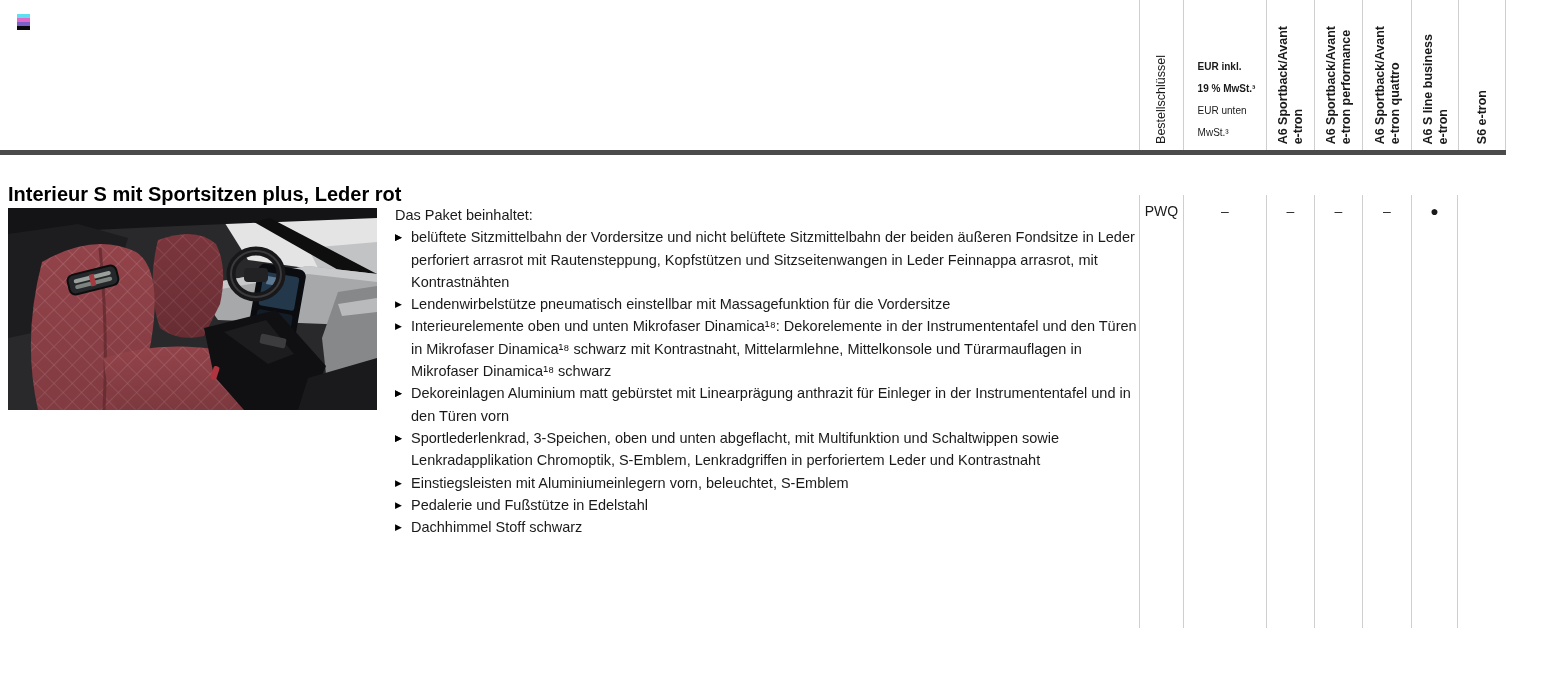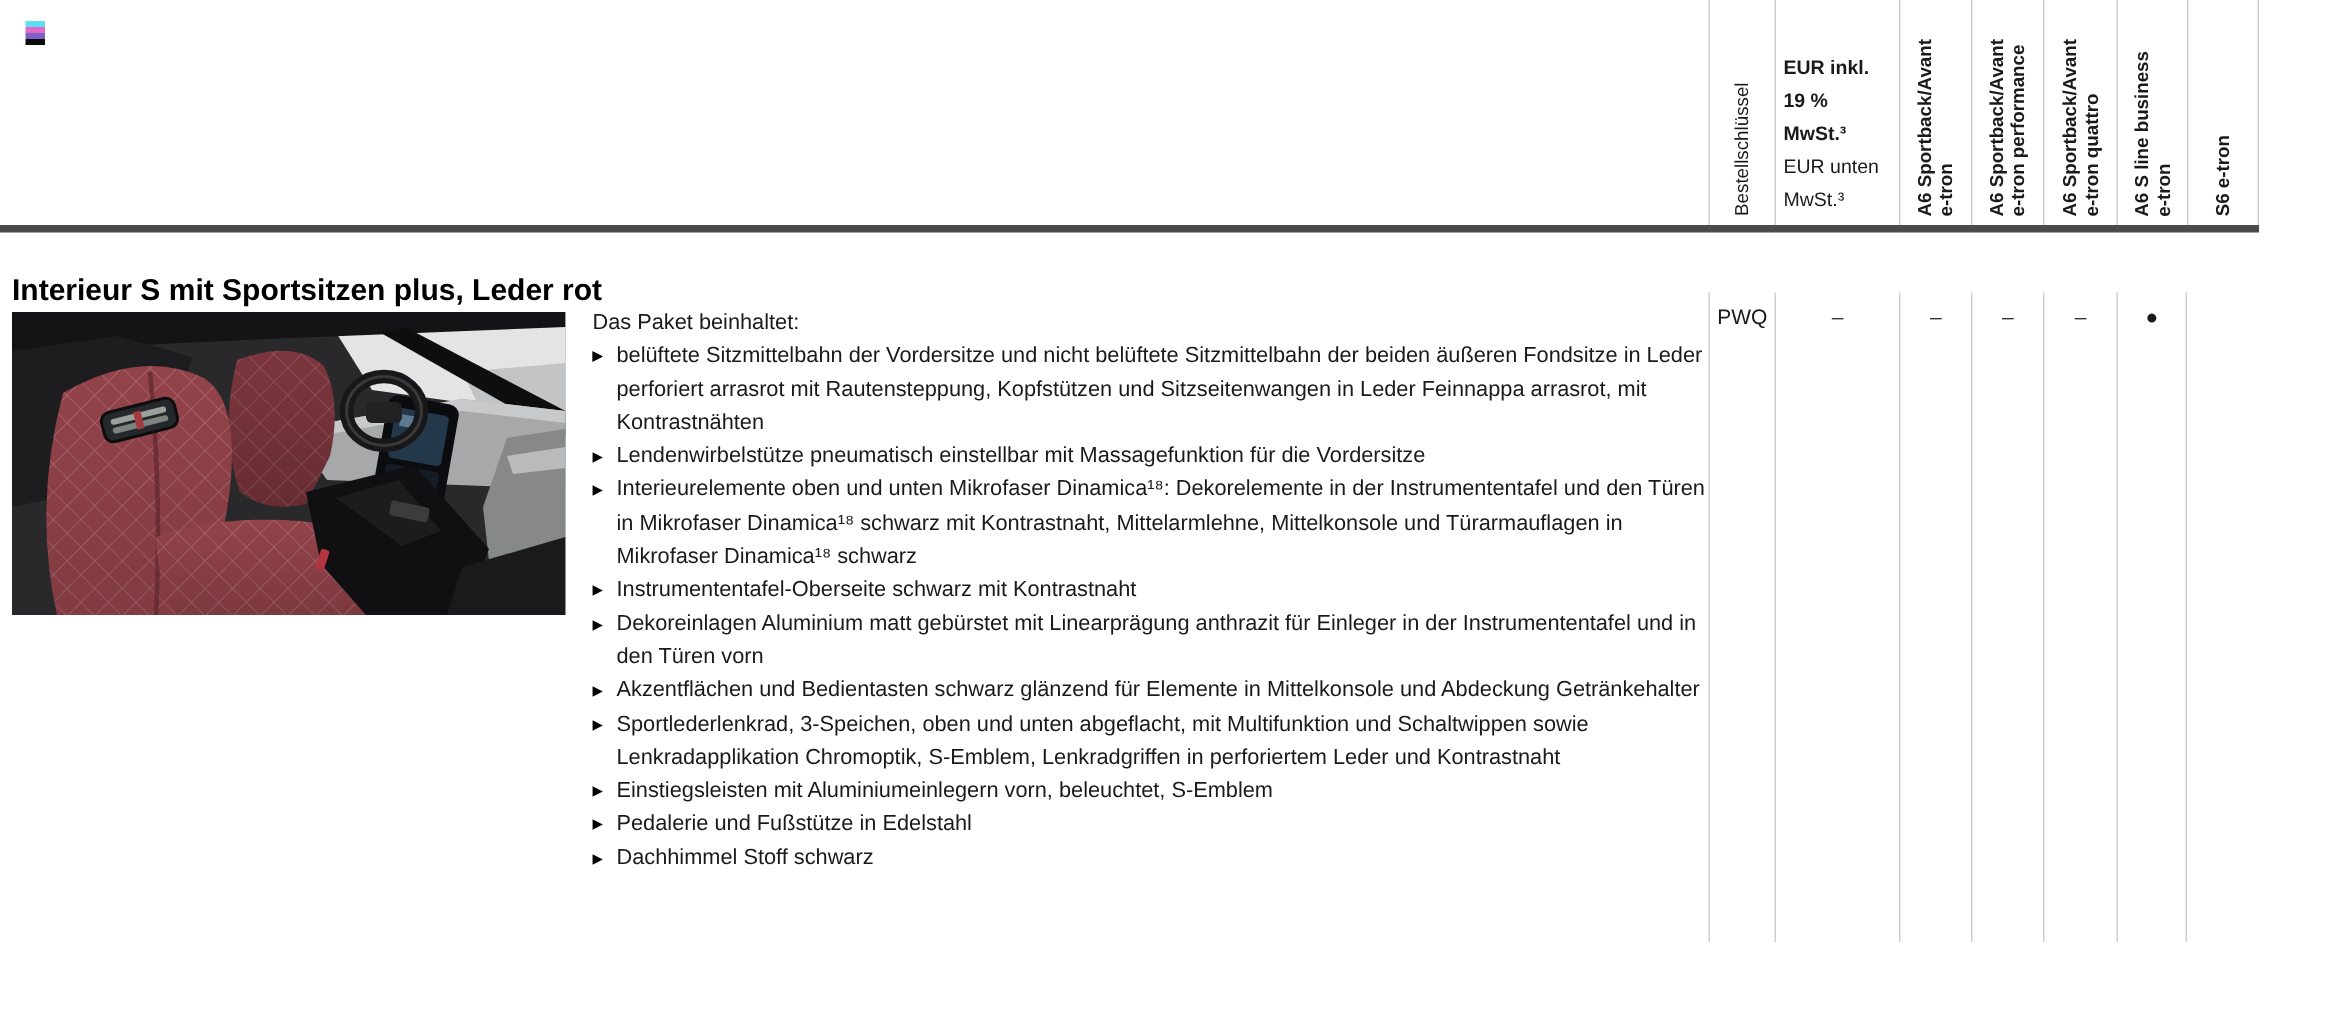--- a/index.html
+++ b/index.html
@@ -22,21 +22,21 @@
     border-left:1px solid #cfcfcf;box-sizing:border-box;position:relative;
     display:flex;justify-content:center;align-items:flex-end;padding-bottom:6px;
   }
   .head-grid .cell:last-child{border-right:1px solid #cfcfcf;}
   .vert{
     writing-mode:vertical-rl;transform:rotate(180deg);
     white-space:pre-line;font-size:12.5px;line-height:14.5px;color:#1a1a1a;
   }
   .vert.bold{font-weight:bold;}
   .price-head{justify-content:flex-start;align-items:flex-end;padding:0 2px 11px 5px;}
-  .price-head .lines{font-size:13px;line-height:22px;}
+  .price-head .lines{font-size:10px;line-height:22px;}
   .price-head .lines span{display:block;}
   .price-head .b{font-weight:bold;}
 
   
   .rule{position:absolute;left:0;top:150px;width:1506px;height:5px;background:#4b4b4b;}
 
   
   .body-grid{
     position:absolute;left:1139px;top:195px;height:433px;
     display:grid;grid-template-columns:44px 83px 48px 48px 49px 47px 48px;
@@ -186,23 +186,23 @@
   </svg>
 </div>
 
 <div class="content">
   <div class="intro">Das Paket beinhaltet:</div>
   <ul class="features">
     <li><span class="tri">▶</span></li>
     <li><span class="tri">▶</span><span>belüftete Sitzmittelbahn der Vordersitze und nicht belüftete Sitzmittelbahn der beiden äußeren Fondsitze in Leder perfo­riert arrasrot mit Rautensteppung, Kopfstützen und Sitzseitenwangen in Leder Feinnappa arrasrot, mit Kontrastnähten</span></li>
     <li><span class="tri">▶</span><span>Lendenwirbelstütze pneumatisch einstellbar mit Massagefunktion für die Vordersitze</span></li>
     <li><span class="tri">▶</span><span>Interieurelemente oben und unten Mikrofaser Dinamica¹⁸: Dekorelemente in der Instrumententafel und den Türen in Mikrofaser Dinamica¹⁸ schwarz mit Kontrastnaht, Mittelarmlehne, Mittelkonsole und Türarmauflagen in Mikrofaser Dinamica¹⁸ schwarz</span></li>
-    <li><span class="tri">▶</span><span>Instrumententafel-Oberseite schwarz mit Kontrastnaht</span></li>
+    <li><span class="tri">▶</span></li>
     <li><span class="tri">▶</span><span>Dekoreinlagen Aluminium matt gebürstet mit Linearprägung anthrazit für Einleger in der Instrumententafel und in den Türen vorn</span></li>
-    <li><span class="tri">▶</span><span>Akzentflächen und Bedientasten schwarz glänzend für Elemente in Mittelkonsole und Abdeckung Getränkehalter</span></li>
+    <li><span class="tri">▶</span></li>
     <li><span class="tri">▶</span><span>Sportlederlenkrad, 3-Speichen, oben und unten abgeflacht, mit Multifunktion und Schaltwippen sowie Lenkradapplika­tion Chromoptik, S-Emblem, Lenkradgriffen in perforiertem Leder und Kontrastnaht</span></li>
     <li><span class="tri">▶</span><span>Einstiegsleisten mit Aluminiumeinlegern vorn, beleuchtet, S-Emblem</span></li>
     <li><span class="tri">▶</span><span>Pedalerie und Fußstütze in Edelstahl</span></li>
     <li><span class="tri">▶</span><span>Dachhimmel Stoff schwarz</span></li>
   </ul>
 </div>
 
 <div class="body-grid">
   <div class="cell">PWQ</div>
   <div class="cell dash">–</div>

